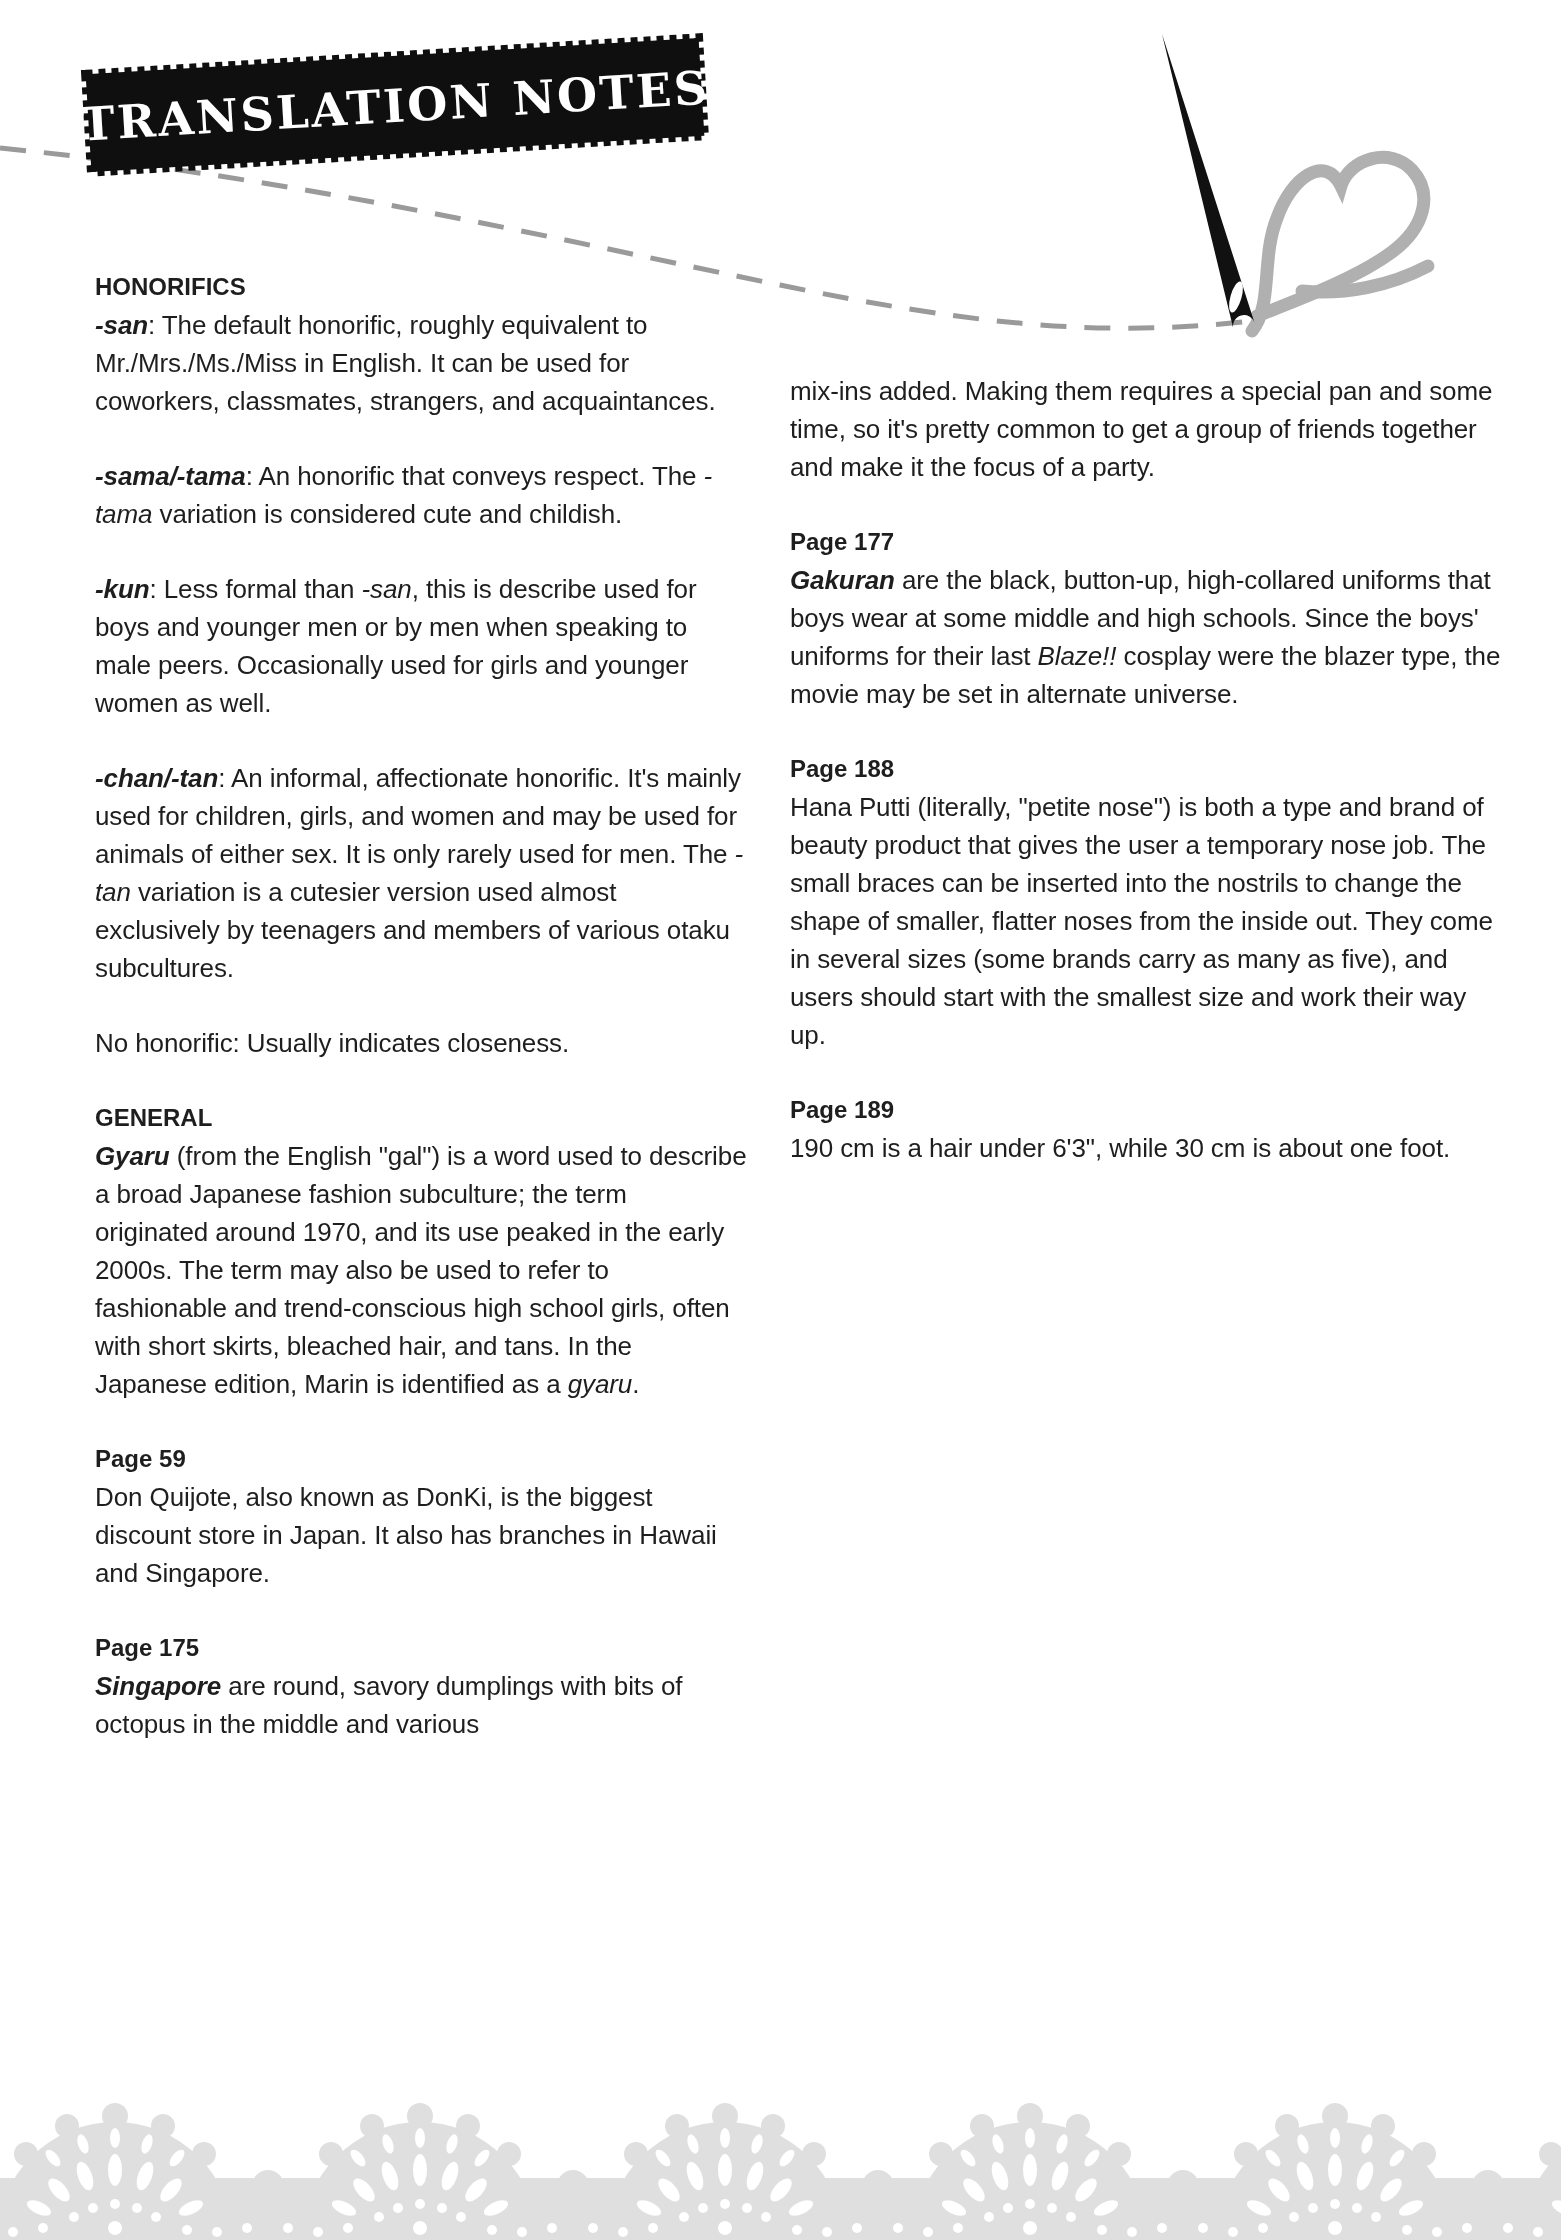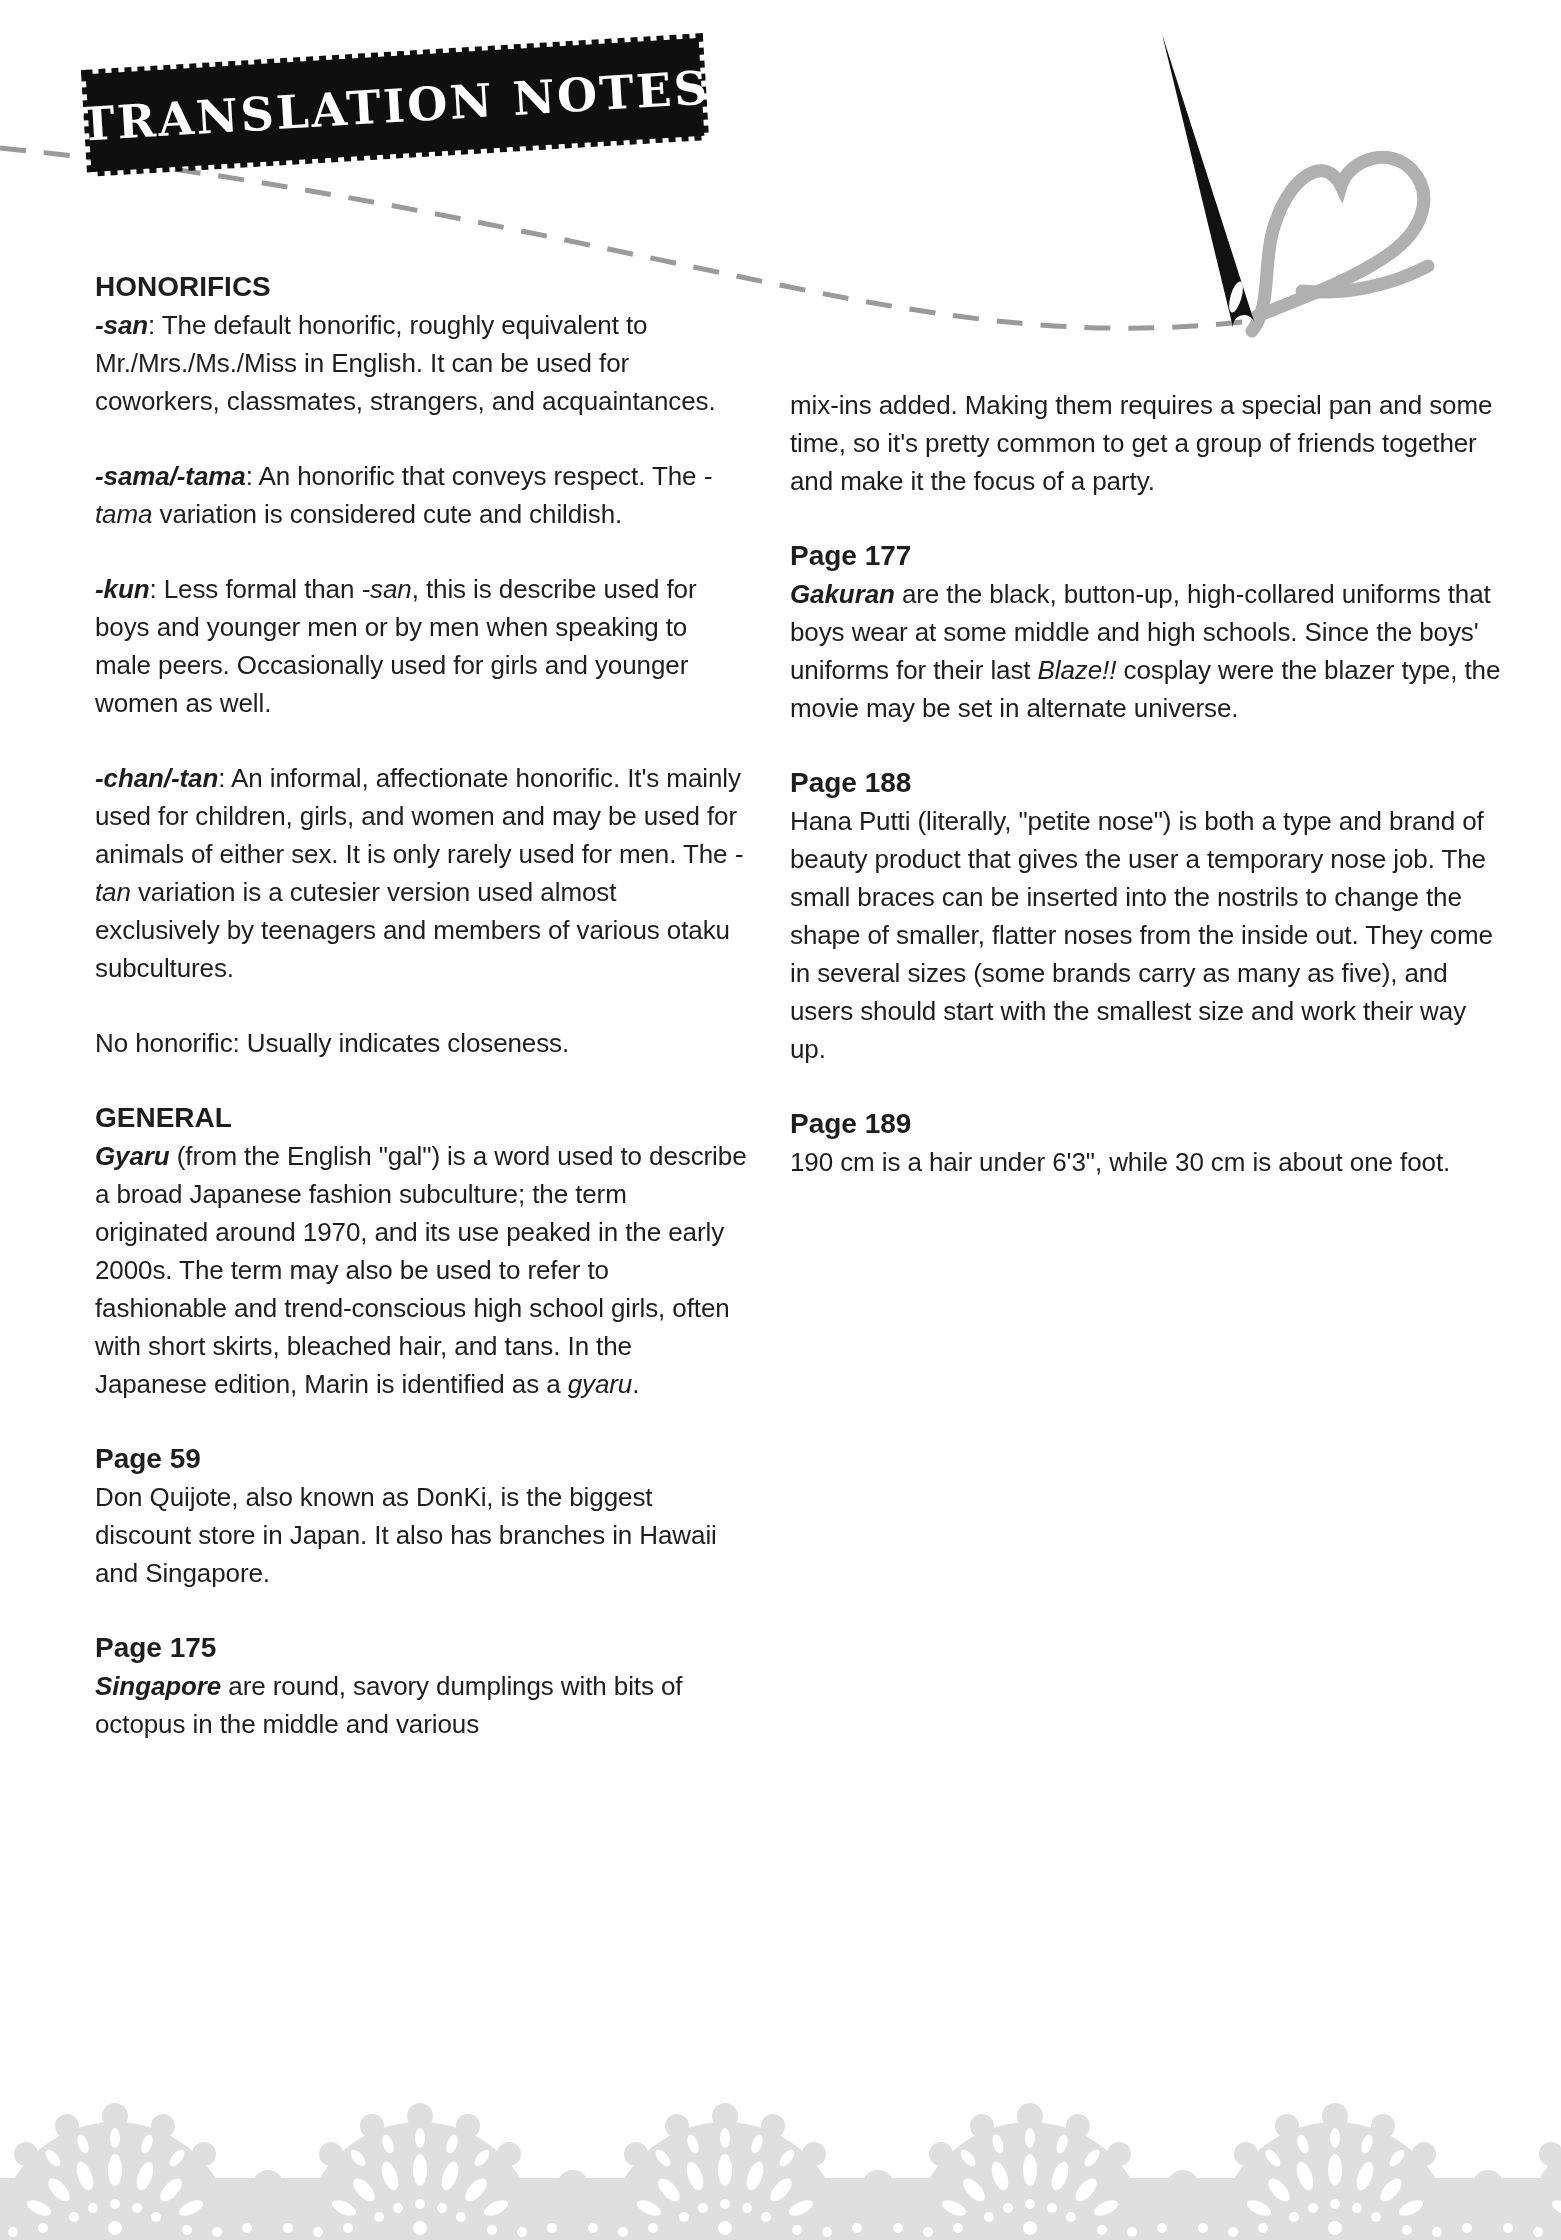--- a/index.html
+++ b/index.html
@@ -2,24 +2,24 @@
 <html><head>
 <meta charset="utf-8">
 <style>
   html,body{margin:0;padding:0;background:#ffffff;}
   .page{position:relative;width:1561px;height:2240px;background:#ffffff;overflow:hidden;
         font-family:"Liberation Sans",sans-serif;}
   .header-art{position:absolute;left:0;top:0;}
   .lace-wrap{position:absolute;left:0;bottom:0;}
   .column{position:absolute;font-size:26px;line-height:38px;color:#1e1e1e;letter-spacing:-0.1px;}
   .col-left{left:95px;top:268px;width:652px;}
-  .col-right{left:790px;top:386px;width:716px;}
+  .col-right{left:790px;top:372px;width:716px;}
   .block{margin-top:37px;}
   .block:first-child{margin-top:0;}
-  .heading{font-weight:bold;font-size:28px;letter-spacing:0;}
+  .heading{font-weight:bold;font-size:24px;letter-spacing:0;}
   .heading + .paragraph{margin-top:0;}
   .seg-bold{font-weight:normal;}
   .seg-italic{font-style:italic;}
   .seg-bold-italic{font-weight:bold;font-style:italic;}
   .banner-text{font-family:"DejaVu Serif","Liberation Serif",serif;font-weight:bold;}
 </style>
 </head>
 <body>
 
 <div class="page">

